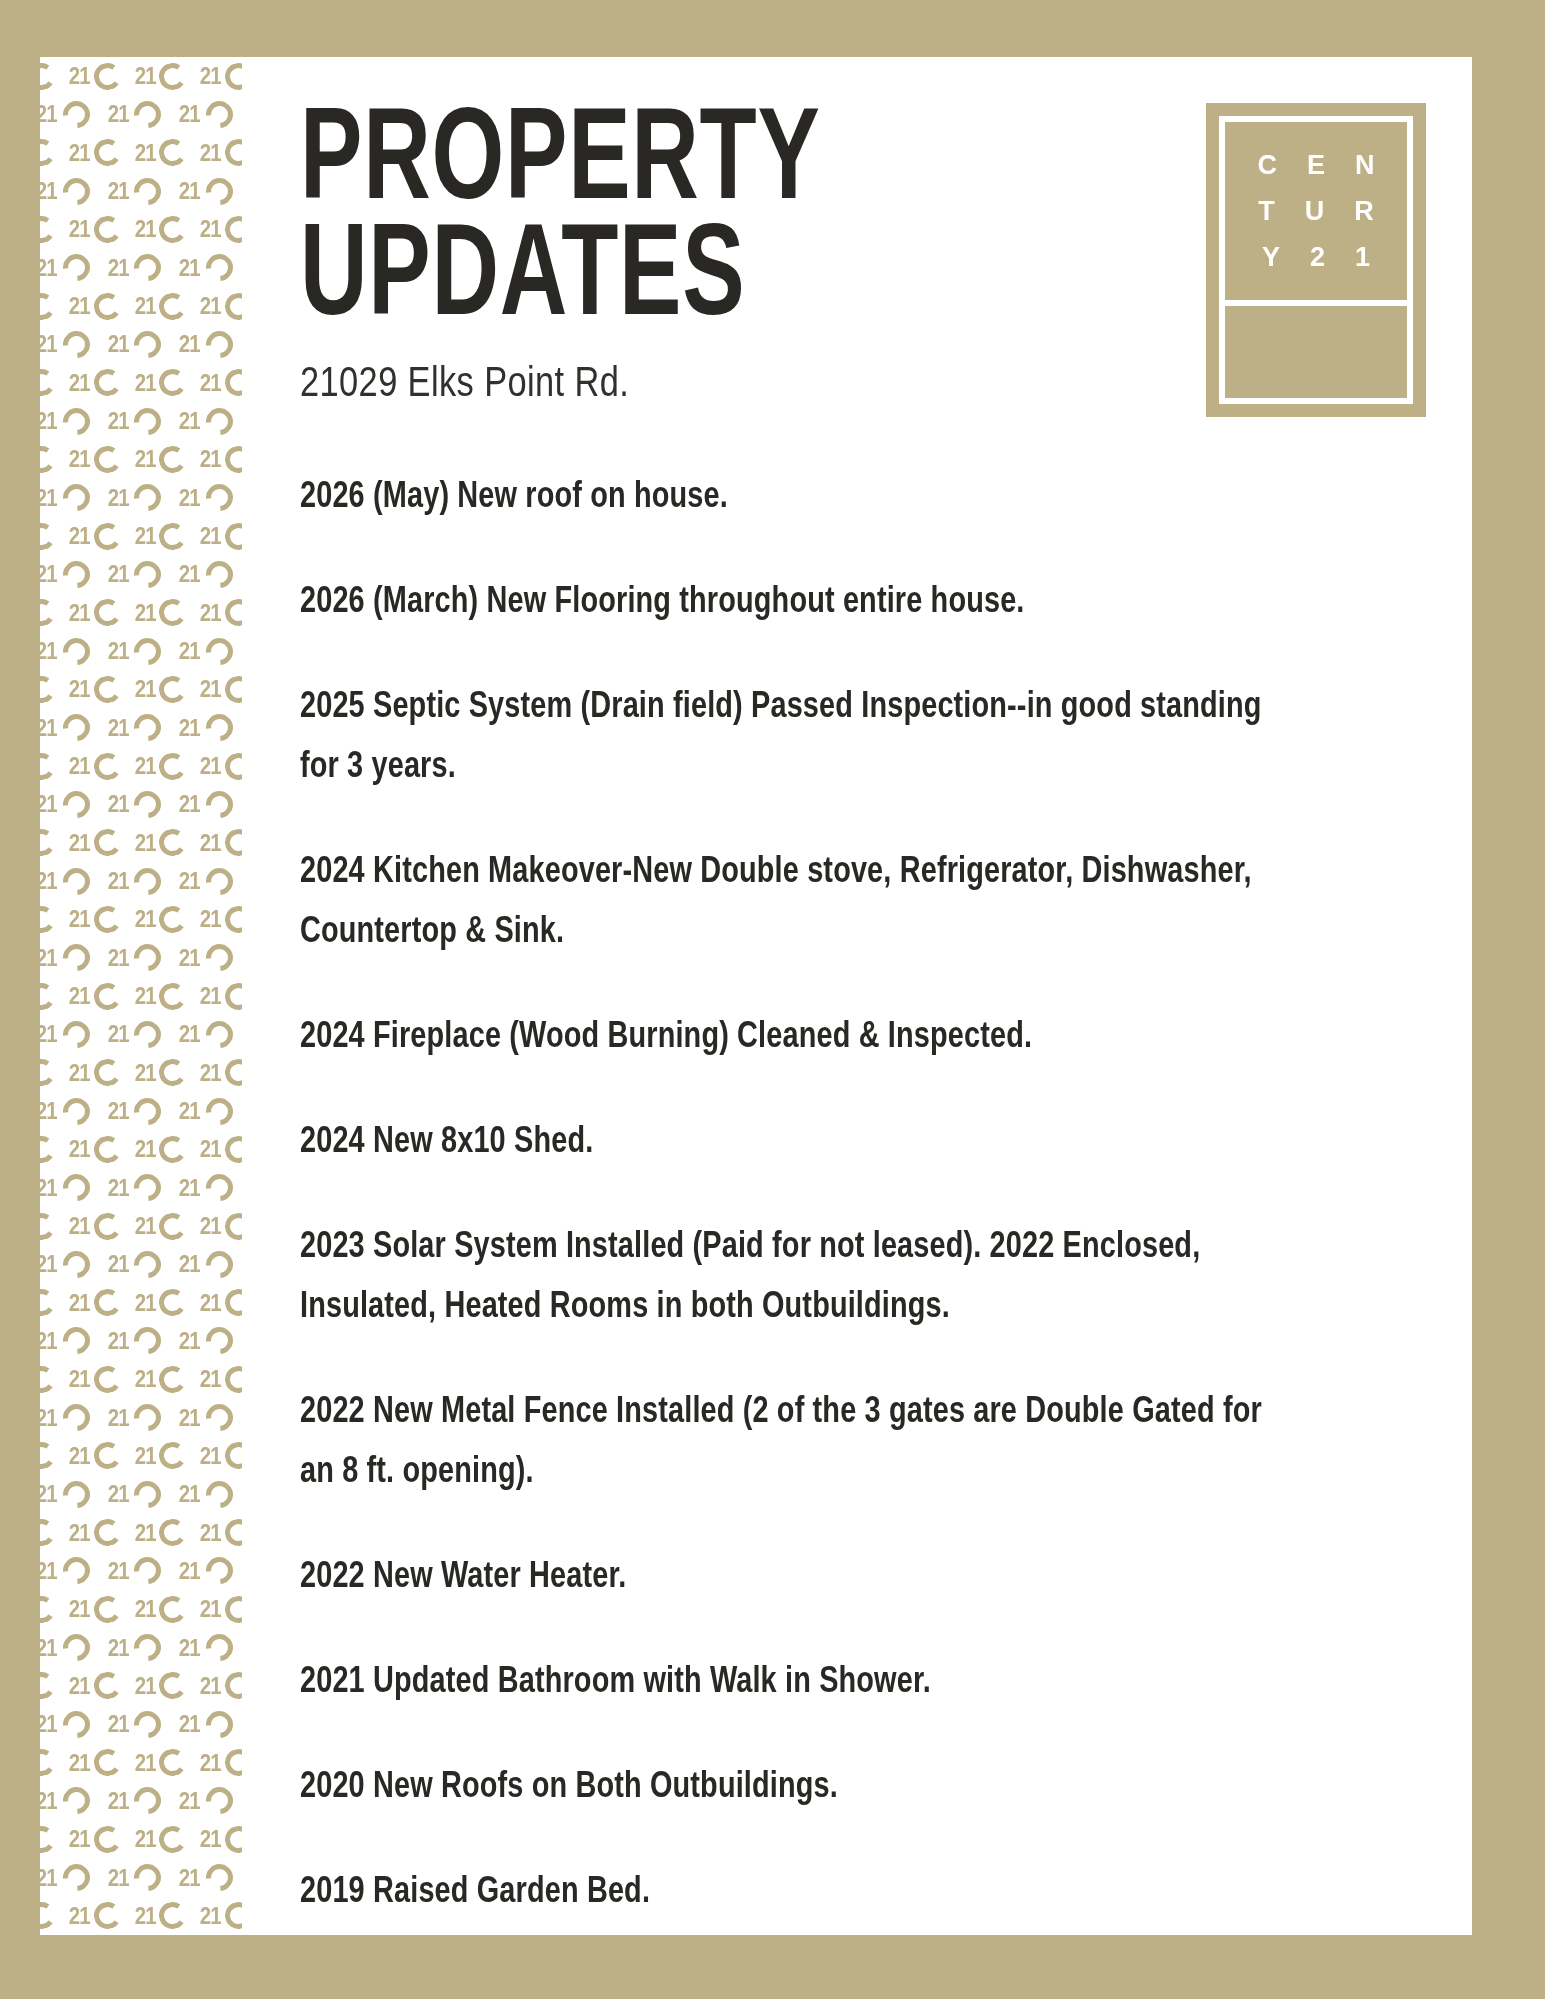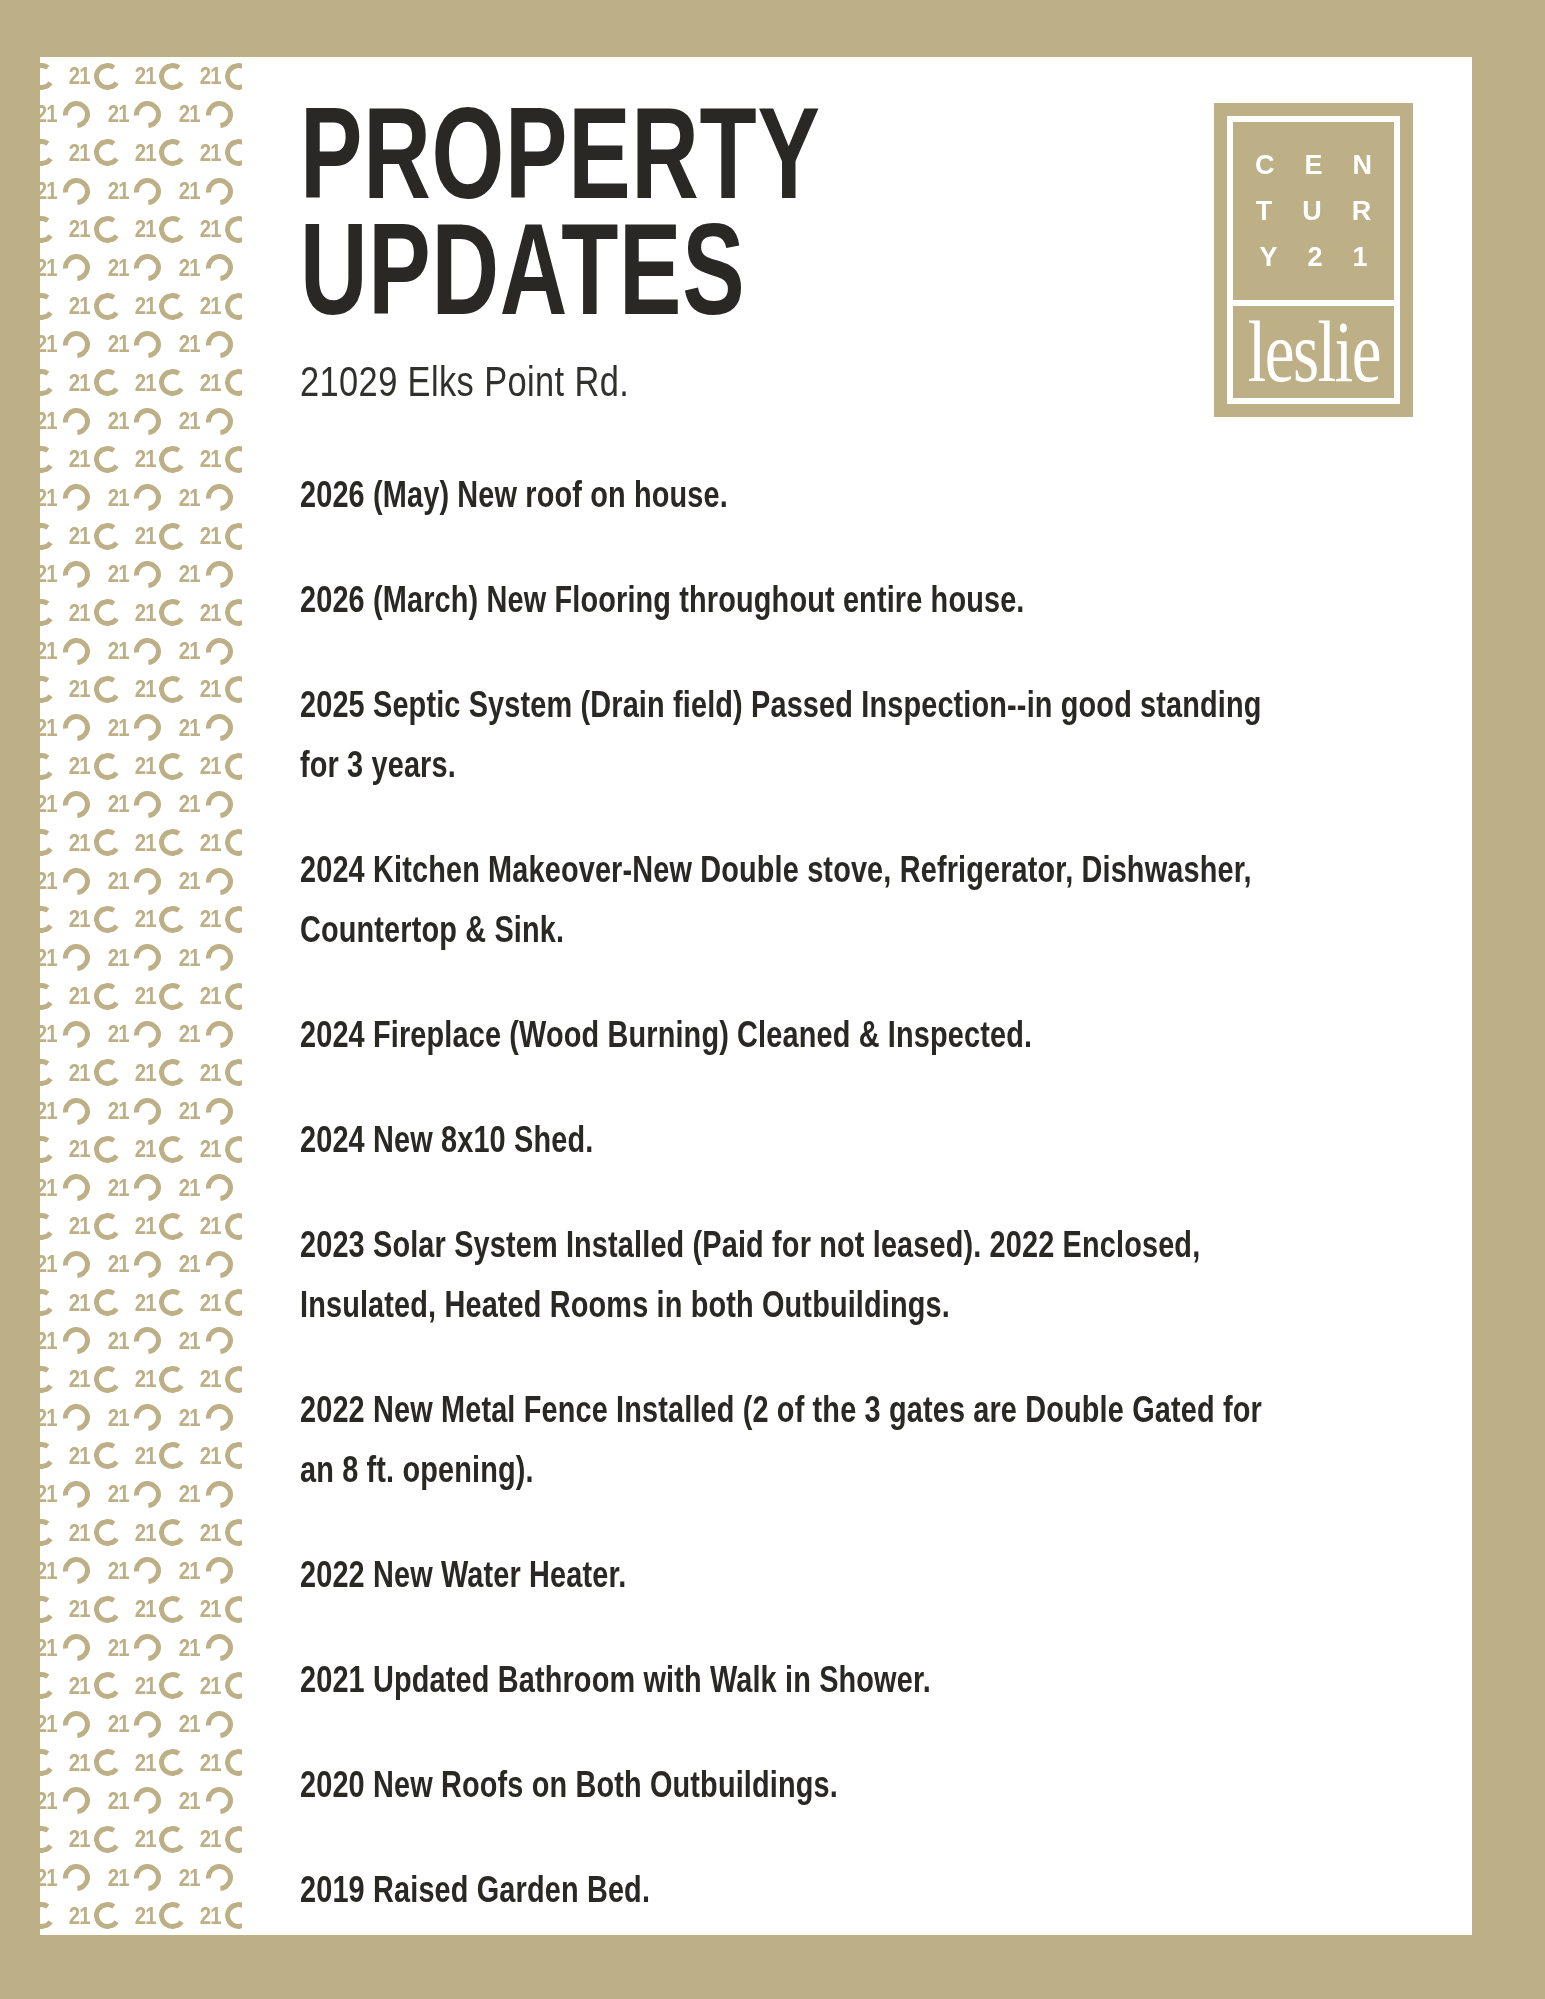--- a/index.html
+++ b/index.html
@@ -68,23 +68,22 @@
     font:700 37px/60px "Liberation Sans", sans-serif;
     color:var(--ink);
     white-space:pre-line;
     width:1500px;
     transform:scaleX(.78);transform-origin:0 0;
     margin-bottom:45px;
     letter-spacing:0.2px;
   }
   
   .logo{
-    position:absolute;left:1166px;top:46px;width:199px;height:314px;
+    position:absolute;left:1166px;top:46px;width:220px;height:314px;
     background:var(--gold);
-    margin-left:8px;
   }
   .logo-border{position:absolute;inset:13px;border:6px solid #fff;}
   .logo-top{
     position:absolute;left:19px;right:19px;top:19px;height:178px;
     display:flex;flex-direction:column;align-items:center;justify-content:center;
     gap:19px;
   }
   .logo-row{
     font:700 27px/27px "Liberation Sans", sans-serif;
     color:#fff;letter-spacing:30px;margin-right:-30px;
@@ -552,18 +551,15 @@
   </div>
 
   <div class="logo">
     <div class="logo-border"></div>
     <div class="logo-top">
       <div class="logo-row">CEN</div>
       <div class="logo-row">TUR</div>
       <div class="logo-row">Y21</div>
     </div>
     <div class="logo-divider"></div>
-    <div class="logo-bottom">
-      <div class="logo-name">leslie</div>
-    </div>
   </div>
 
 </div>
 
 </body></html>

